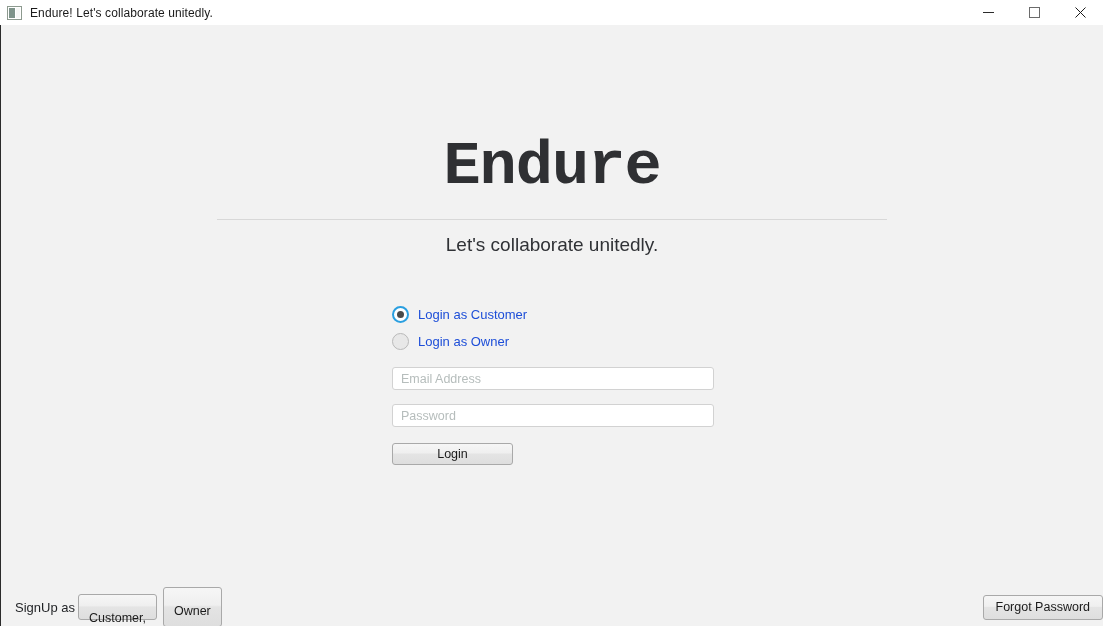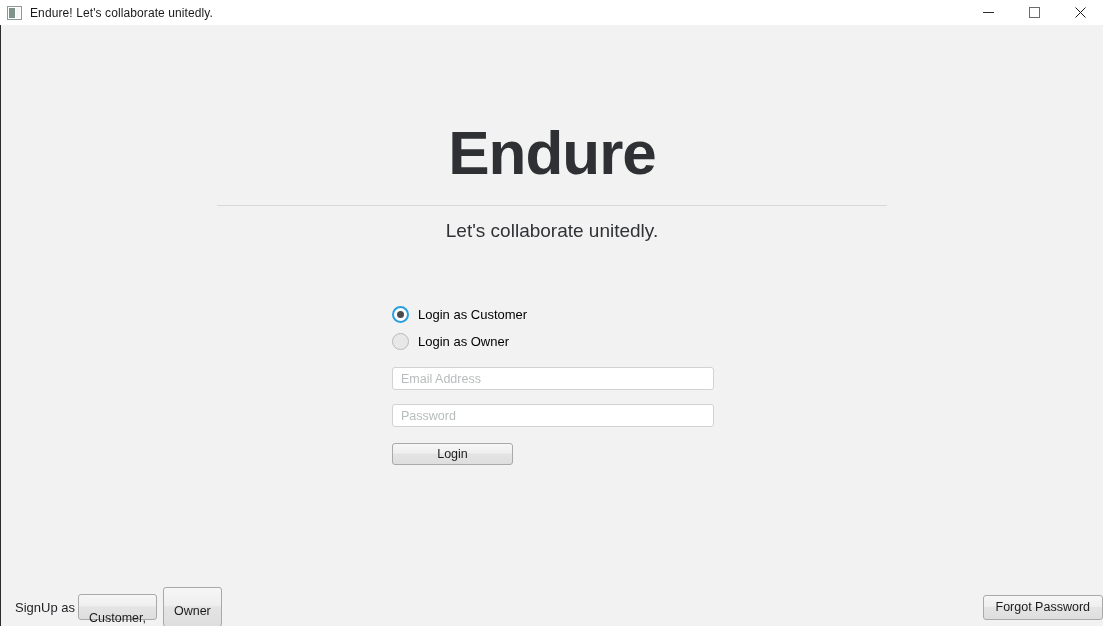--- a/index.html
+++ b/index.html
@@ -110,27 +110,27 @@
   }
 
   .brand-block {
     position: absolute;
     left: 0;
     right: 0;
     top: 95px;
     text-align: center;
   }
   .brand-title {
-    font-family: Liberation Sans, sans-serif;
+    font-family: Liberation Mono, monospace;
     font-size: 62px;
     font-weight: bold;
     color: #2f3033;
     letter-spacing: -1px;
     line-height: 1.05;
-    margin: 0;
+    margin: 14px;
   }
   .brand-rule {
     width: 670px;
     height: 1px;
     background: #d8d8d8;
     margin: 20px auto 0 auto;
   }
   .brand-subtitle {
     margin: 14px 0 0 0;
     font-size: 19px;
@@ -175,21 +175,21 @@
     position: absolute;
     left: 3px;
     top: 3px;
     width: 7px;
     height: 7px;
     border-radius: 50%;
     background: #4a4a4a;
   }
   .radio-label {
     font-size: 13px;
-    color: #000000;
+    color: #1d4ed8;
     font-family: "Liberation Sans", sans-serif;
   }
 
   .field {
     display: block;
     width: 322px;
     height: 23px;
     box-sizing: border-box;
     background: #ffffff;
     border: 1px solid #d2d2d2;

